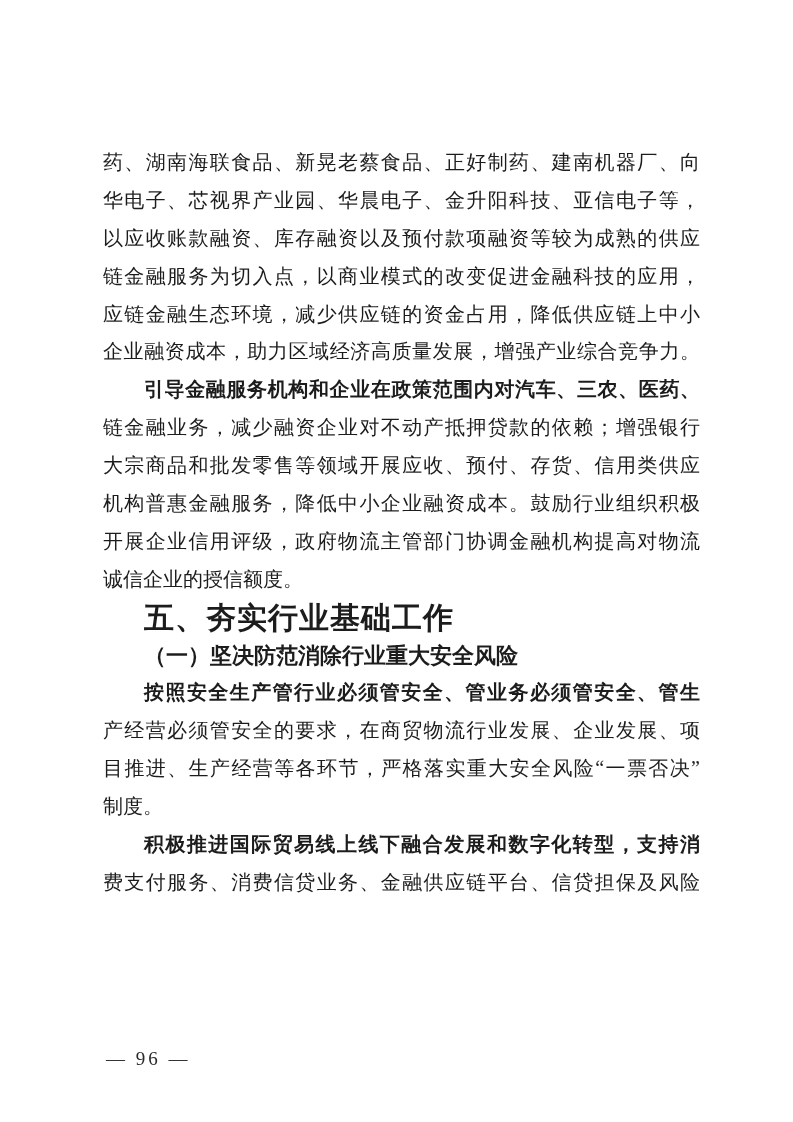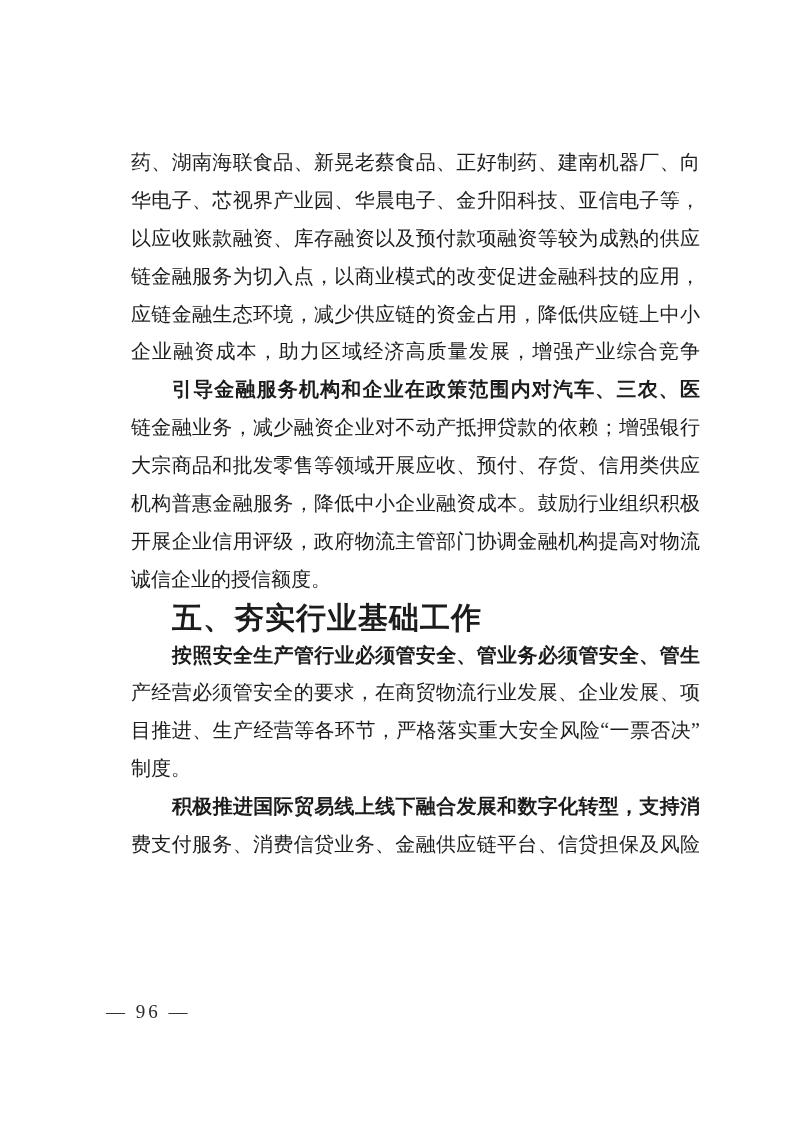--- a/index.html
+++ b/index.html
@@ -22,21 +22,20 @@
     left: 103px;
     top: 144px;
     width: 597px;
   }
   .line {
     font-size: 20px;
     line-height: 37.9px;
     height: 37.9px;
     text-align: left;
     overflow: hidden;
-    margin-left: 28px;
   }
   .line.fill {
     text-align: justify;
     text-align-last: justify;
   }
   .line.indent {
     text-indent: 41px;
     font-weight: bold;
   }
   .line.heading {
@@ -44,21 +43,21 @@
     font-weight: bold;
     font-size: 30px;
     letter-spacing: 1px;
   }
   .line.sub {
     font-size: 22px;
   }
   .page-number {
     position: absolute;
     left: 106px;
-    top: 999px;
+    top: 1046px;
     font-size: 19px;
     line-height: 26px;
     letter-spacing: 3px;
     color: #2a2a2a;
   }
 </style>
 </head>
 <body>
 
 <div class="page">
@@ -69,20 +68,21 @@
       <div class="line body fill">链金融服务为切入点，以商业模式的改变促进金融科技的应用，</div>
       <div class="line body fill">应链金融生态环境，减少供应链的资金占用，降低供应链上中小</div>
       <div class="line body fill">企业融资成本，助力区域经济高质量发展，增强产业综合竞争力。</div>
       <div class="line body indent fill">引导金融服务机构和企业在政策范围内对汽车、三农、医药、</div>
       <div class="line body fill">链金融业务，减少融资企业对不动产抵押贷款的依赖；增强银行</div>
       <div class="line body fill">大宗商品和批发零售等领域开展应收、预付、存货、信用类供应</div>
       <div class="line body fill">机构普惠金融服务，降低中小企业融资成本。鼓励行业组织积极</div>
       <div class="line body fill">开展企业信用评级，政府物流主管部门协调金融机构提高对物流</div>
       <div class="line body">诚信企业的授信额度。</div>
       <div class="line heading indent">五、夯实行业基础工作</div>
+      <div class="line sub indent">（一）坚决防范消除行业重大安全风险</div>
       <div class="line body indent fill">按照安全生产管行业必须管安全、管业务必须管安全、管生</div>
       <div class="line body fill">产经营必须管安全的要求，在商贸物流行业发展、企业发展、项</div>
       <div class="line body fill">目推进、生产经营等各环节，严格落实重大安全风险“一票否决”</div>
       <div class="line body">制度。</div>
       <div class="line body indent fill">积极推进国际贸易线上线下融合发展和数字化转型，支持消</div>
       <div class="line body fill">费支付服务、消费信贷业务、金融供应链平台、信贷担保及风险</div>
     </div>
   <div class="page-number">— 96 —</div>
 </div>
 

